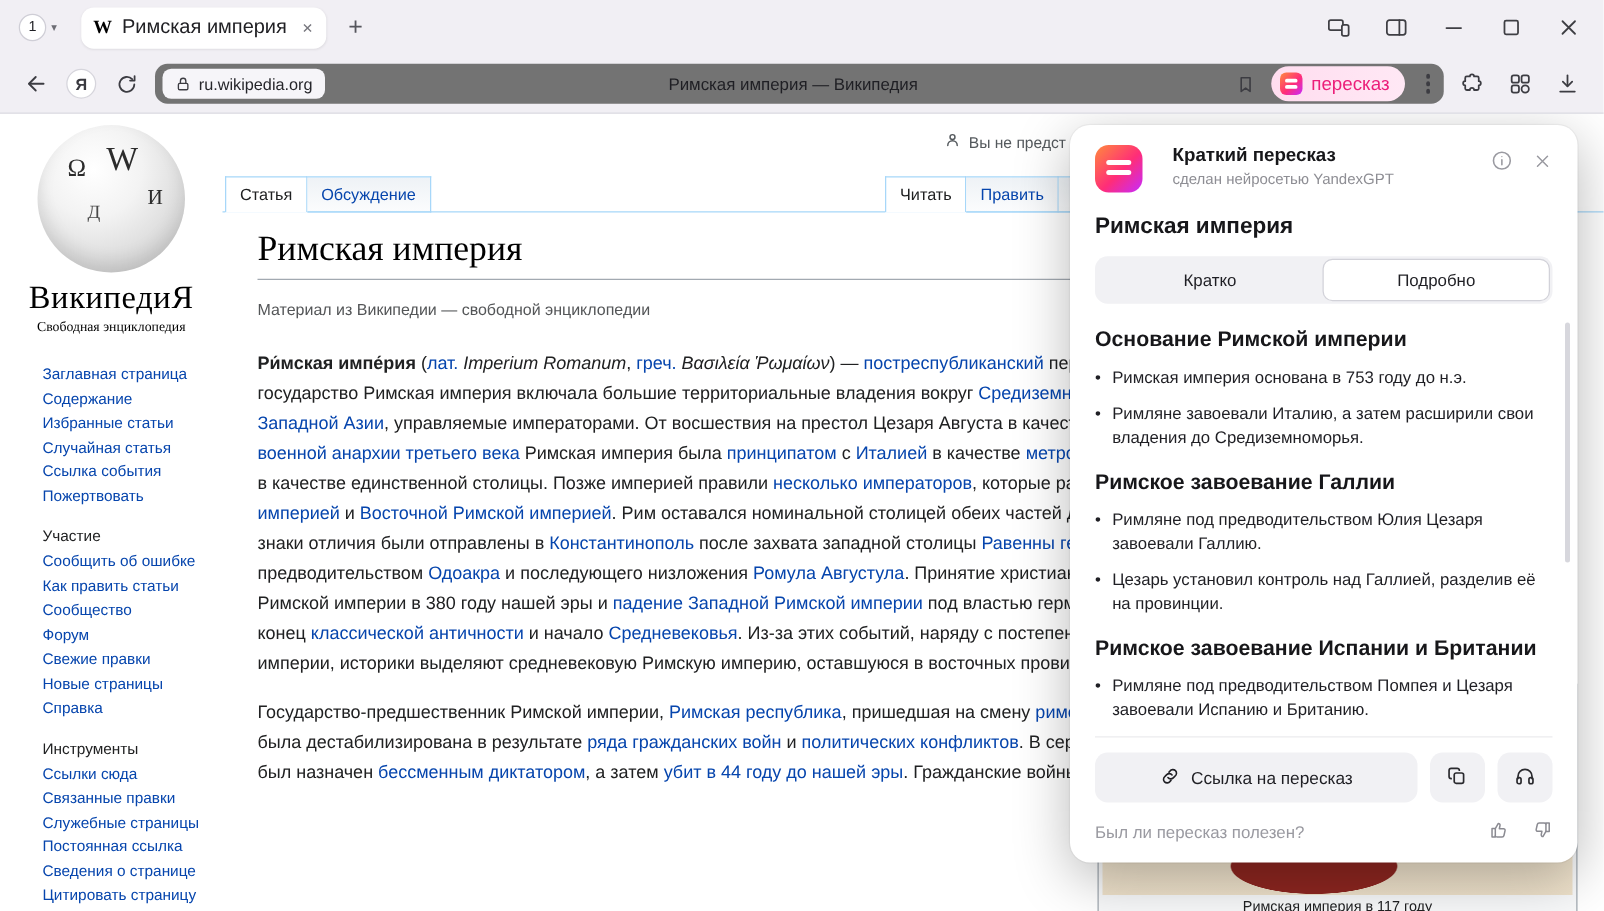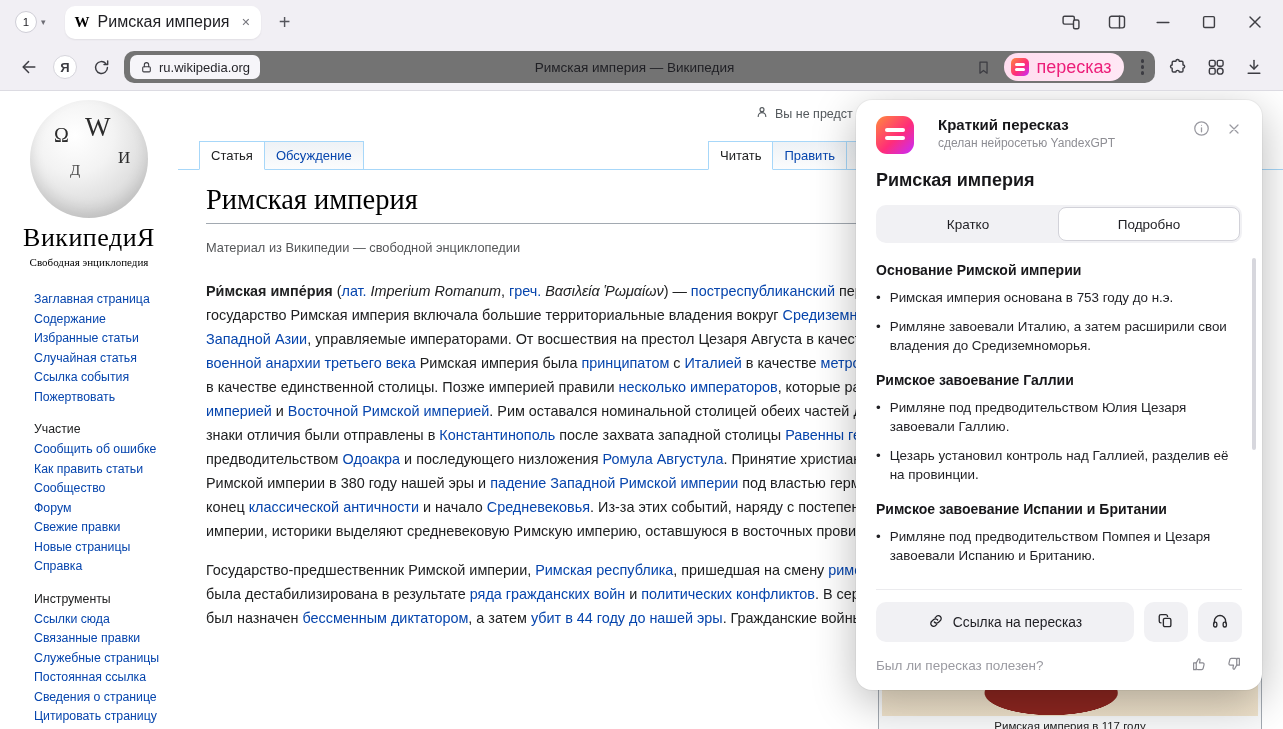--- a/index.html
+++ b/index.html
@@ -26,21 +26,21 @@
   .tb-gap{width:6px;flex:0 0 auto;}
   .tb-gap8{width:8px;flex:0 0 auto;}
   .ya-circle{width:24px;height:24px;border-radius:50%;background:#fff;border:1px solid #d6d5dc;display:flex;align-items:center;justify-content:center;font-weight:700;font-size:13px;color:#3a3a40;}
   .addressbar{position:relative;flex:1;height:32px;background:#737373;border-radius:10px;display:flex;align-items:center;padding:0 6px;justify-content:space-between;}
   .url-chip{display:flex;align-items:center;gap:6px;background:#f6f5f9;height:24px;border-radius:7px;padding:0 10px;font-size:13px;color:#26262b;cursor:pointer;z-index:2;}
   .ab-title{position:absolute;left:160px;right:170px;text-align:center;font-size:13.5px;color:#1f1f24;white-space:nowrap;overflow:hidden;pointer-events:none;}
   .ab-right{margin-left:auto;display:flex;align-items:center;gap:12px;z-index:2;}
   .retell-btn{display:flex;align-items:center;gap:7px;height:28px;padding:0 12px 0 7px;border-radius:14px;background:linear-gradient(90deg,#ffddef,#ffe8f5);cursor:pointer;}
   .mini-logo{width:18px;height:18px;border-radius:5px;background:linear-gradient(135deg,#ff8a3d,#ff2d78 55%,#c62bff);position:relative;}
   .mini-logo::after{content:"";position:absolute;left:4px;top:5px;width:10px;height:2.6px;border-radius:2px;background:#fff;box-shadow:0 5px 0 #fff;}
-  .retell-label{font-size:18px;color:#ec1e79;font-weight:500;}
+  .retell-label{font-size:15px;color:#ec1e79;font-weight:500;}
   .kebab{display:flex;flex-direction:column;gap:2.6px;padding:5px;cursor:pointer;}
   .kebab i{width:3.4px;height:3.4px;border-radius:50%;background:#3c3c42;}
 
   
   .page{position:absolute;top:92px;left:0;right:0;bottom:0;background:#fff;z-index:1;}
   .sidebar{position:absolute;left:0;top:0;width:178px;bottom:0;padding-top:8px;font-size:12.3px;}
   .wlogo{width:118px;height:118px;margin:0 auto;border-radius:50%;background:radial-gradient(circle at 38% 30%,#ffffff 0%,#f3f3f3 35%,#dcdcdc 68%,#c3c3c3 100%);position:relative;box-shadow:inset 0 -8px 14px rgba(0,0,0,.10);font-family:"Liberation Serif","DejaVu Serif",serif;color:#2c2c2c;cursor:pointer;}
   .wlogo span{position:absolute;}
   .wl-omega{left:24px;top:24px;font-size:20px;}
   .wl-w{left:55px;top:12px;font-size:27px;}
@@ -48,21 +48,21 @@
   .wl-a{left:40px;top:62px;font-size:15px;color:#4a4a4a;}
   .wordmark{font-family:"Liberation Serif","DejaVu Serif",serif;font-size:26px;letter-spacing:.5px;text-align:center;color:#000;margin-top:5px;cursor:pointer;}
   .tagline{font-family:"Liberation Serif","DejaVu Serif",serif;font-size:11px;text-align:center;color:#000;margin-top:3px;}
   .snav{margin:22px 0 0 34px;display:flex;flex-direction:column;}
   .snav a{color:#0645ad;line-height:19.5px;cursor:pointer;text-decoration:none;}
   .sheader{margin:15px 0 2px 34px;color:#202122;}
 
   .content{position:absolute;left:178px;top:0;right:0;bottom:0;}
   .user-status{position:absolute;top:13px;left:577px;display:flex;gap:6px;align-items:center;color:#54595d;font-size:12.5px;cursor:pointer;}
   .wtabs-row{position:absolute;top:50px;left:0;right:0;height:28px;border-bottom:1px solid #a7d7f9;}
-  .wtabs-left{position:absolute;left:21px;bottom:-1px;display:flex;}
+  .wtabs-left{position:absolute;left:2px;bottom:-1px;display:flex;}
   .wtabs-right{position:absolute;left:530px;bottom:-1px;display:flex;}
   .wtab{font-size:13px;padding:6px 11px;background:linear-gradient(#eef2f6,#fbfcfd);border:1px solid #a7d7f9;color:#0645ad;white-space:nowrap;cursor:pointer;}
   .wtab + .wtab{border-left:none;}
   .wtab.active{background:#fff;color:#202122;border-bottom-color:#fff;}
   .article{position:absolute;top:78px;left:0;right:0;bottom:0;padding:14px 0 0 28px;overflow:hidden;}
   .atitle{font-family:"Liberation Serif","DejaVu Serif",serif;font-size:28.5px;font-weight:400;color:#000;padding-bottom:7px;border-bottom:1px solid #a2a9b1;width:1040px;}
   .asub{margin-top:16px;font-size:12.8px;color:#545658;}
   .paras{margin-top:24px;width:942px;font-size:14.4px;line-height:24px;color:#202122;}
   .paras p{margin-bottom:15px;}
   .wlink{color:#0645ad;cursor:pointer;text-decoration:none;}
@@ -86,21 +86,21 @@
   .p-head-text{flex:1;}
   .p-title{font-size:15px;font-weight:700;color:#17171a;}
   .p-sub{font-size:12px;color:#8e8e94;margin-top:3px;}
   .p-head-icons{display:flex;gap:15px;color:#9a9aa1;align-items:center;margin-top:3px;}
   .p-head-icons .pc{cursor:pointer;}
   .p-article-title{font-size:18px;font-weight:700;color:#17171a;margin-top:16px;}
   .p-seg{margin-top:14px;display:flex;background:#f1f1f4;border-radius:10px;padding:2px;height:38px;flex:0 0 auto;}
   .seg{flex:1;display:flex;align-items:center;justify-content:center;font-size:13.5px;color:#1f1f24;border-radius:8px;cursor:pointer;}
   .seg.selected{background:#fff;border:1.5px solid #d2d2d9;font-weight:500;}
   .p-body{flex:1;overflow:hidden;margin-top:2px;}
-  .sec-h{font-size:14px;font-weight:700;color:#17171a;margin-top:17px;}
+  .sec-h{font-size:17px;font-weight:700;color:#17171a;margin-top:17px;}
   .sec-li{display:flex;gap:9px;margin-top:10px;font-size:13.4px;line-height:19px;color:#1f1f24;}
   .sec-li .dot{flex:0 0 auto;}
   .p-divider{height:1px;background:#ebebee;margin:10px 0 12px;flex:0 0 auto;}
   .p-actions{display:flex;gap:10px;flex:0 0 auto;}
   .p-linkbtn{flex:1;height:40px;border:none;border-radius:10px;background:#f1f1f4;display:flex;align-items:center;justify-content:center;gap:9px;font-size:13.8px;color:#1f1f24;font-family:inherit;cursor:pointer;}
   .p-sq{width:44px;height:40px;border:none;border-radius:10px;background:#f1f1f4;display:flex;align-items:center;justify-content:center;color:#2a2a2e;cursor:pointer;}
   .p-feedback{display:flex;align-items:center;margin-top:13px;color:#9a9aa1;font-size:13.5px;flex:0 0 auto;}
   .thumbs{margin-left:auto;display:flex;gap:15px;color:#8b8b92;}
   .thumbs .pc{cursor:pointer;}
   .p-scrollbar{position:absolute;right:6px;top:158px;width:4px;height:192px;border-radius:2px;background:#d7d7dd;cursor:pointer;}

